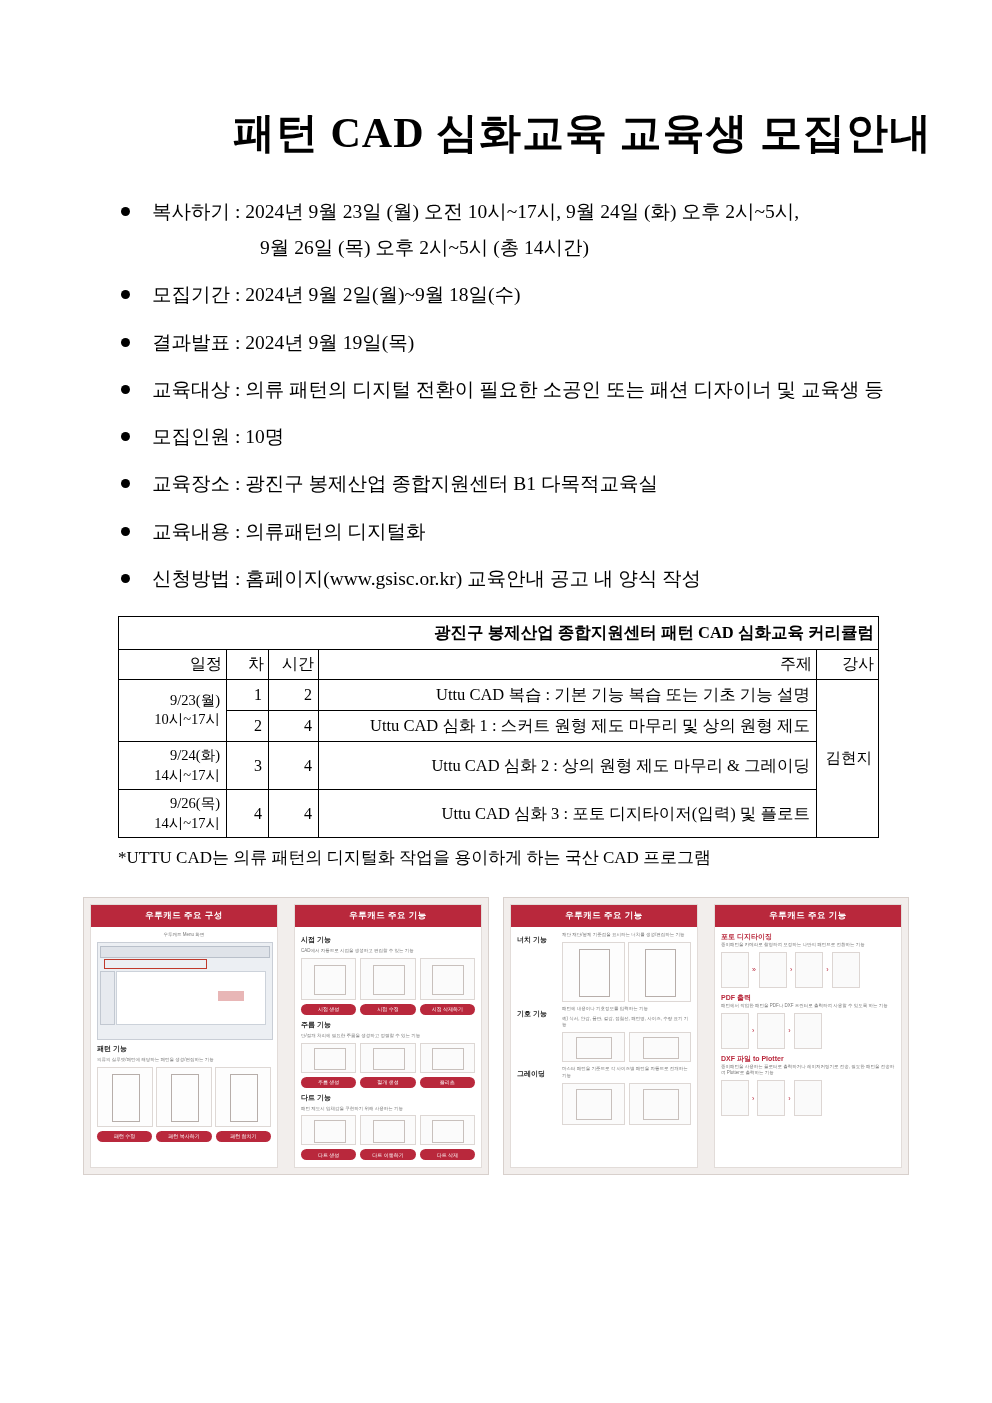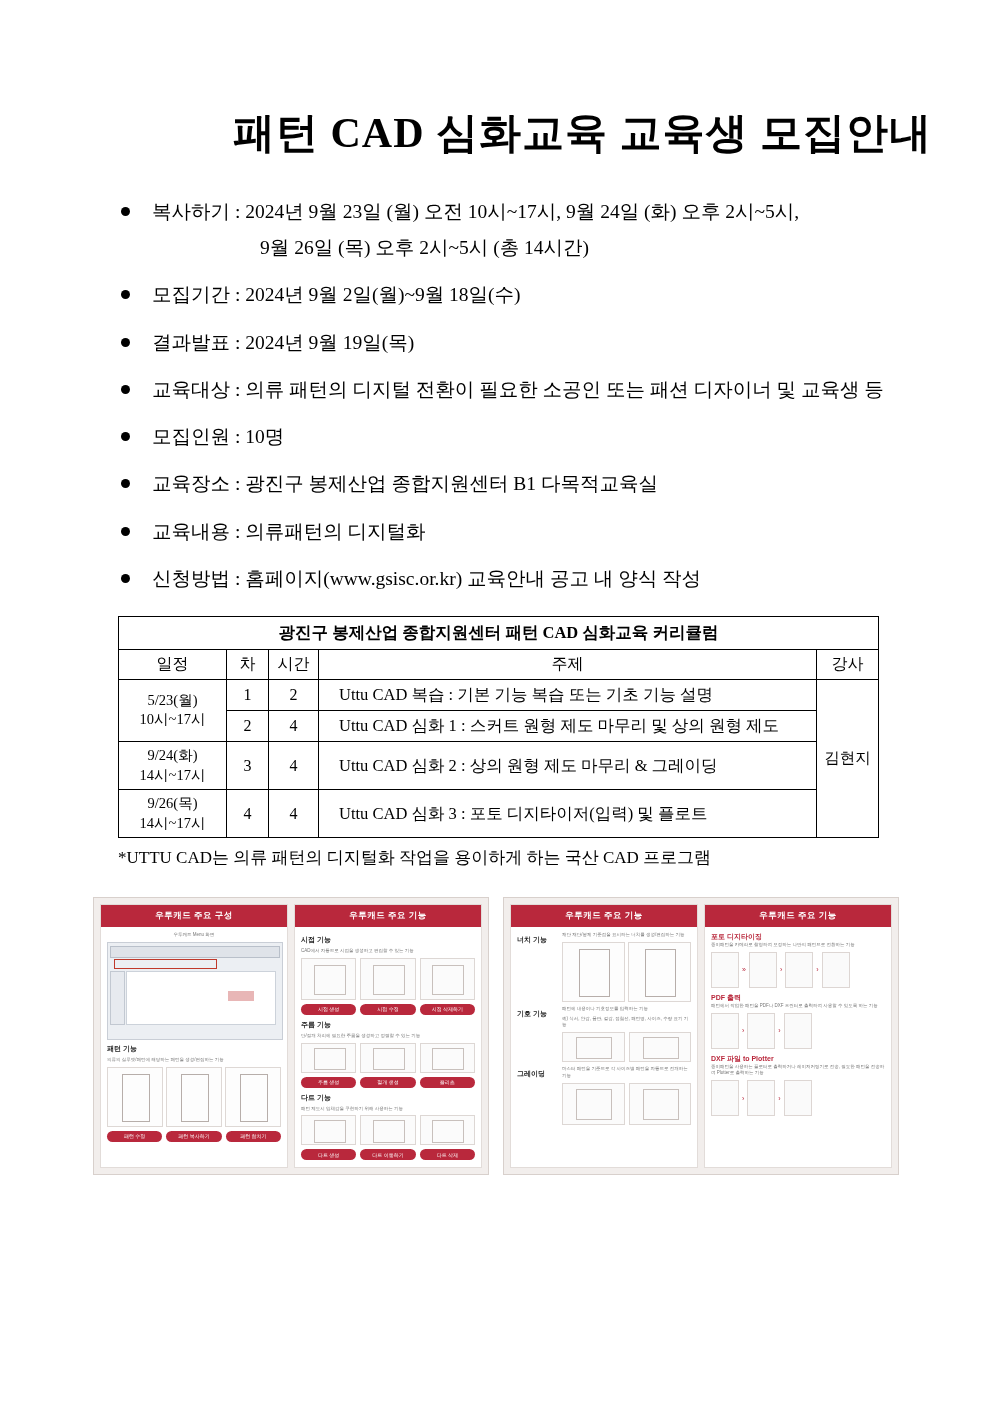--- a/index.html
+++ b/index.html
@@ -70,35 +70,35 @@
   .curriculum {
     border-collapse: collapse;
     width: 760px;
     margin: 22px 0 0 58px;
     font-size: 16px;
     table-layout: fixed;
   }
   .curriculum th, .curriculum td {
     border: 1px solid #000;
     padding: 4px 6px;
-    text-align: center;
+    text-align: right;
     vertical-align: middle;
     font-weight: normal;
   }
   .curriculum .tbl-head {
     font-weight: bold;
     font-size: 16.5px;
     padding: 5px 4px;
   }
   .curriculum .col-head {
     font-size: 16px;
     padding: 4px;
   }
   .curriculum td.topic {
-    text-align: left;
+    text-align: right;
     padding-left: 20px;
     font-size: 16.5px;
   }
   .curriculum td.date {
     font-size: 14.5px;
     line-height: 1.35;
   }
   .curriculum td.teacher {
     font-size: 15.5px;
     margin-left: 28px;
@@ -119,21 +119,21 @@
     margin: 28px 0 0 0;
     display: flex;
     justify-content: center;
     gap: 14px;
   }
   .fig-card {
     background: #f2eeec;
     border: 1px solid #d8d0cc;
     padding: 6px;
     display: flex;
-    gap: 6px;
+    gap: 16px;
   }
   .panel {
     width: 186px;
     height: 262px;
     background: #ffffff;
     border: 1px solid #e2dcd9;
     display: flex;
     flex-direction: column;
     overflow: hidden;
   }
@@ -357,21 +357,21 @@
         <th class="col-head">일정</th>
         <th class="col-head">차</th>
         <th class="col-head">시간</th>
         <th class="col-head">주제</th>
         <th class="col-head">강사</th>
       </tr>
     </thead>
     <tbody>
       <tr>
         <td class="date" rowspan="2">
-          <span>5/23(월)</span><br>
+          <span>9/23(월)</span><br>
           <span>10시~17시</span>
         </td>
         <td>1</td>
         <td>2</td>
         <td class="topic">Uttu CAD 복습 : 기본 기능 복습 또는 기초 기능 설명</td>
         <td class="teacher" rowspan="4">김현지</td>
       </tr>
       <tr>
         <td>2</td>
         <td>4</td>

